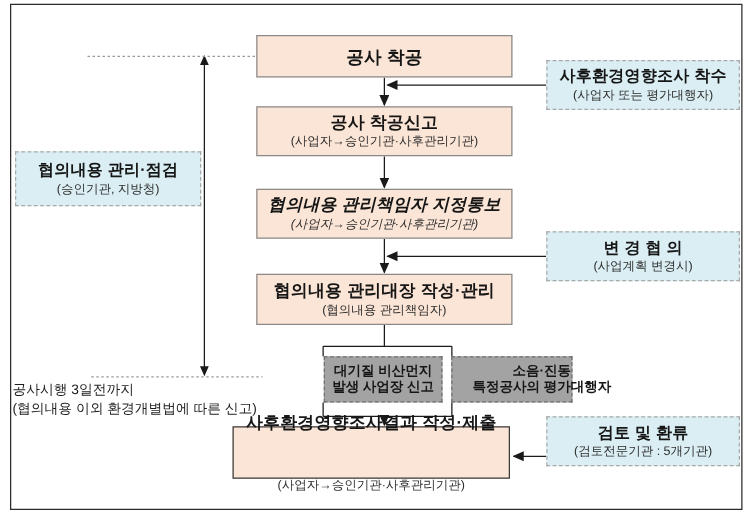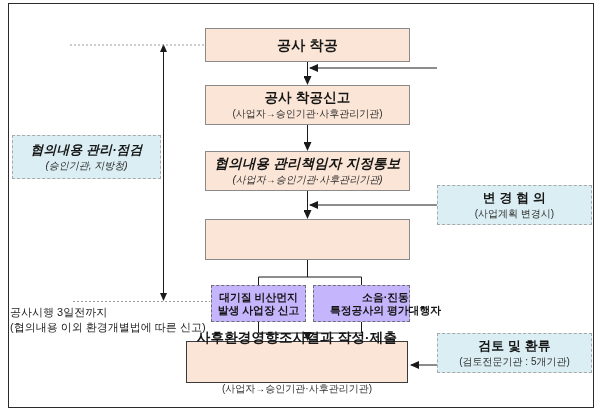--- a/index.html
+++ b/index.html
@@ -22,35 +22,35 @@
     display: flex; flex-direction: column;
     align-items: center; justify-content: center;
     text-align: center;
     line-height: 1.15;
   }
   .box .title { font-weight: bold; color: #161616; font-size: 13.5px; letter-spacing: 0.2px; white-space: nowrap; }
   .box .subtitle { font-size: 10px; color: #2e2e2e; margin-top: 2px; white-space: nowrap; }
 
   .main-box { background: #FBE5D6; border: 1px solid #8a8a8a; }
   .blue-box { background: #DAEEF3; border: 1px dashed #a9a9a9; }
-  .purple-box { background: #c4b5fd; border: 1px dashed #6f6f6f; }
+  .purple-box { background: #a3a3a3; border: 1px dashed #6f6f6f; margin-left: 48px; }
 
   .final-box { border: 1.5px solid #3a3a3a; }
 
   .b-start   { left: 205px; top: 28px;  width: 205px; height: 34px; }
   .b-report  { left: 205px; top: 85px;  width: 205px; height: 40px; }
   .b-manager { left: 205px; top: 151px; width: 205px; height: 40px; font-style: italic; }
   .b-ledger  { left: 205px; top: 219px; width: 205px; height: 41px; }
   .b-final   { left: 186px; top: 341px; width: 222px; height: 42px; gap: 36px; }
   .b-final .title { font-size: 13.5px; }
 
   .b-survey  { left: 437px; top: 48px;  width: 155px; height: 40px; }
   .b-change  { left: 437px; top: 185px; width: 155px; height: 40px; }
   .b-review  { left: 437px; top: 333px; width: 155px; height: 40px; }
-  .b-check   { left: 12px;  top: 135px; width: 149px; height: 44px; font-style: italic; }
+  .b-check   { left: 12px;  top: 121px; width: 149px; height: 44px; }
   .blue-box .title { font-size: 12.8px; }
 
   .b-dust  { left: 211px; top: 285px; width: 95px; height: 37px; }
   .b-noise { left: 313px; top: 285px; width: 97px; height: 37px; padding-left: 48px; }
   .purple-box .pline { font-weight: bold; font-size: 10.8px; color: #161616; white-space: nowrap; }
 
   .annotation {
     position: absolute; left: 10px; top: 305px; width: 199px;
     text-align: left; color: #1c1c1c; font-size: 11px; line-height: 1.32;
   }
@@ -103,27 +103,33 @@
     <div class="title">공사 착공신고</div>
     <div class="subtitle">(사업자→승인기관·사후관리기관)</div>
   </div>
 
   <div class="box main-box b-manager">
     <div class="title">협의내용 관리책임자 지정통보</div>
     <div class="subtitle">(사업자→승인기관·사후관리기관)</div>
   </div>
 
   <div class="box main-box b-ledger">
+    <div class="title">협의내용 관리대장 작성·관리</div>
+    <div class="subtitle">(협의내용 관리책임자)</div>
   </div>
 
   <div class="box main-box final-box b-final">
     <div class="title">사후환경영향조사결과 작성·제출</div>
     <div class="subtitle">(사업자→승인기관·사후관리기관)</div>
   </div>
 
+  <div class="box blue-box b-survey">
+    <div class="title">사후환경영향조사 착수</div>
+    <div class="subtitle">(사업자 또는 평가대행자)</div>
+  </div>
 
   <div class="box blue-box b-check">
     <div class="title">협의내용 관리·점검</div>
     <div class="subtitle">(승인기관, 지방청)</div>
   </div>
 
   <div class="box blue-box b-change">
     <div class="title">변 경 협 의</div>
     <div class="subtitle">(사업계획 변경시)</div>
   </div>

